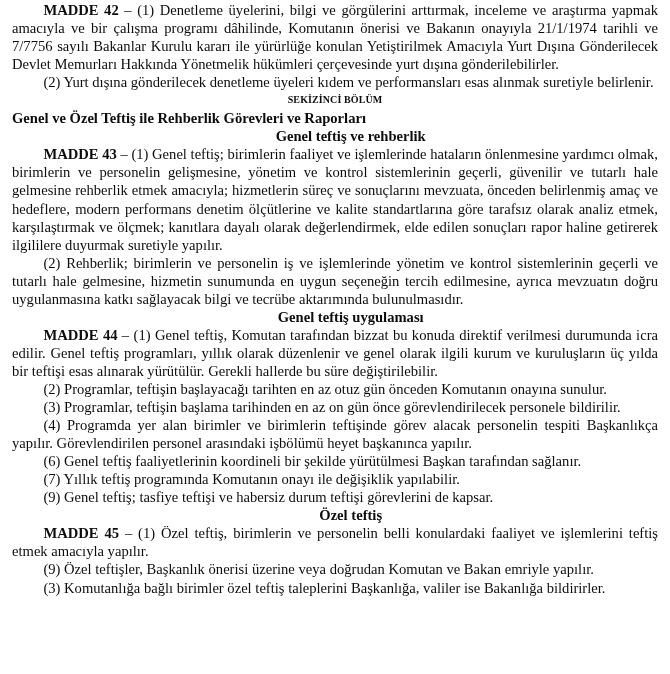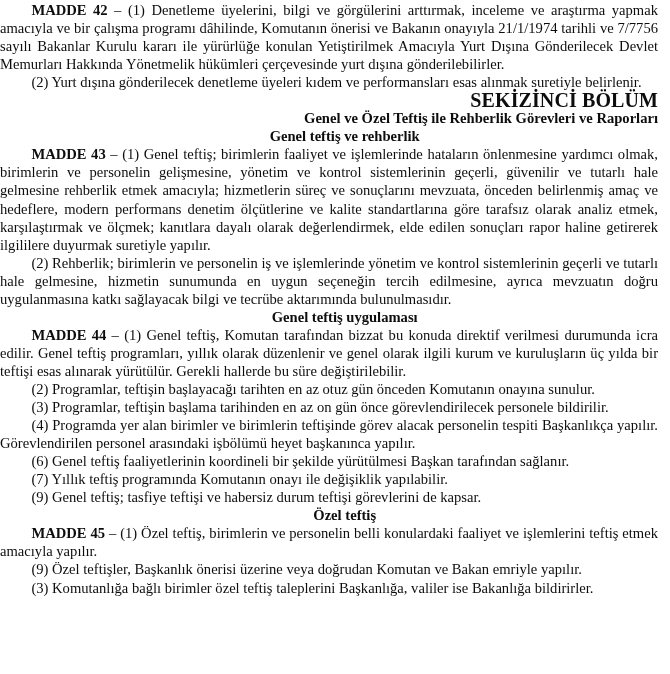--- a/index.html
+++ b/index.html
@@ -13,50 +13,50 @@
     height: 674px;
     overflow: hidden;
     font-family: "Liberation Serif", "DejaVu Serif", serif;
     color: #0d0d0d;
     -webkit-font-smoothing: antialiased;
   }
   .page {
     box-sizing: border-box;
     width: 670px;
     height: 674px;
-    padding: 1px 12px 0 0;
+    padding: 1px 12px 0 12px;
     background: #ffffff;
   }
   .para {
     margin: 0;
     font-size: 14.6px;
     line-height: 18.05px;
     text-align: justify;
     text-justify: inter-word;
     text-indent: 2.15em;
     hyphens: none;
   }
   .madde-label {
     font-weight: bold;
   }
   .chapter-title {
     margin: 0;
-    font-size: 20px;
+    font-size: 10px;
     line-height: 18.05px;
     font-weight: bold;
-    text-align: right;
+    text-align: center;
     text-indent: 0;
     letter-spacing: 0.1px;
   }
   .chapter-subtitle {
     margin: 0;
     font-size: 14.6px;
     line-height: 18.05px;
     font-weight: bold;
-    text-align: right;
+    text-align: left;
     text-indent: 0;
   }
   .section-heading {
     margin: 0;
     font-size: 14.6px;
     line-height: 18.05px;
     font-weight: bold;
     text-align: center;
     text-indent: 2.15em;
   }

